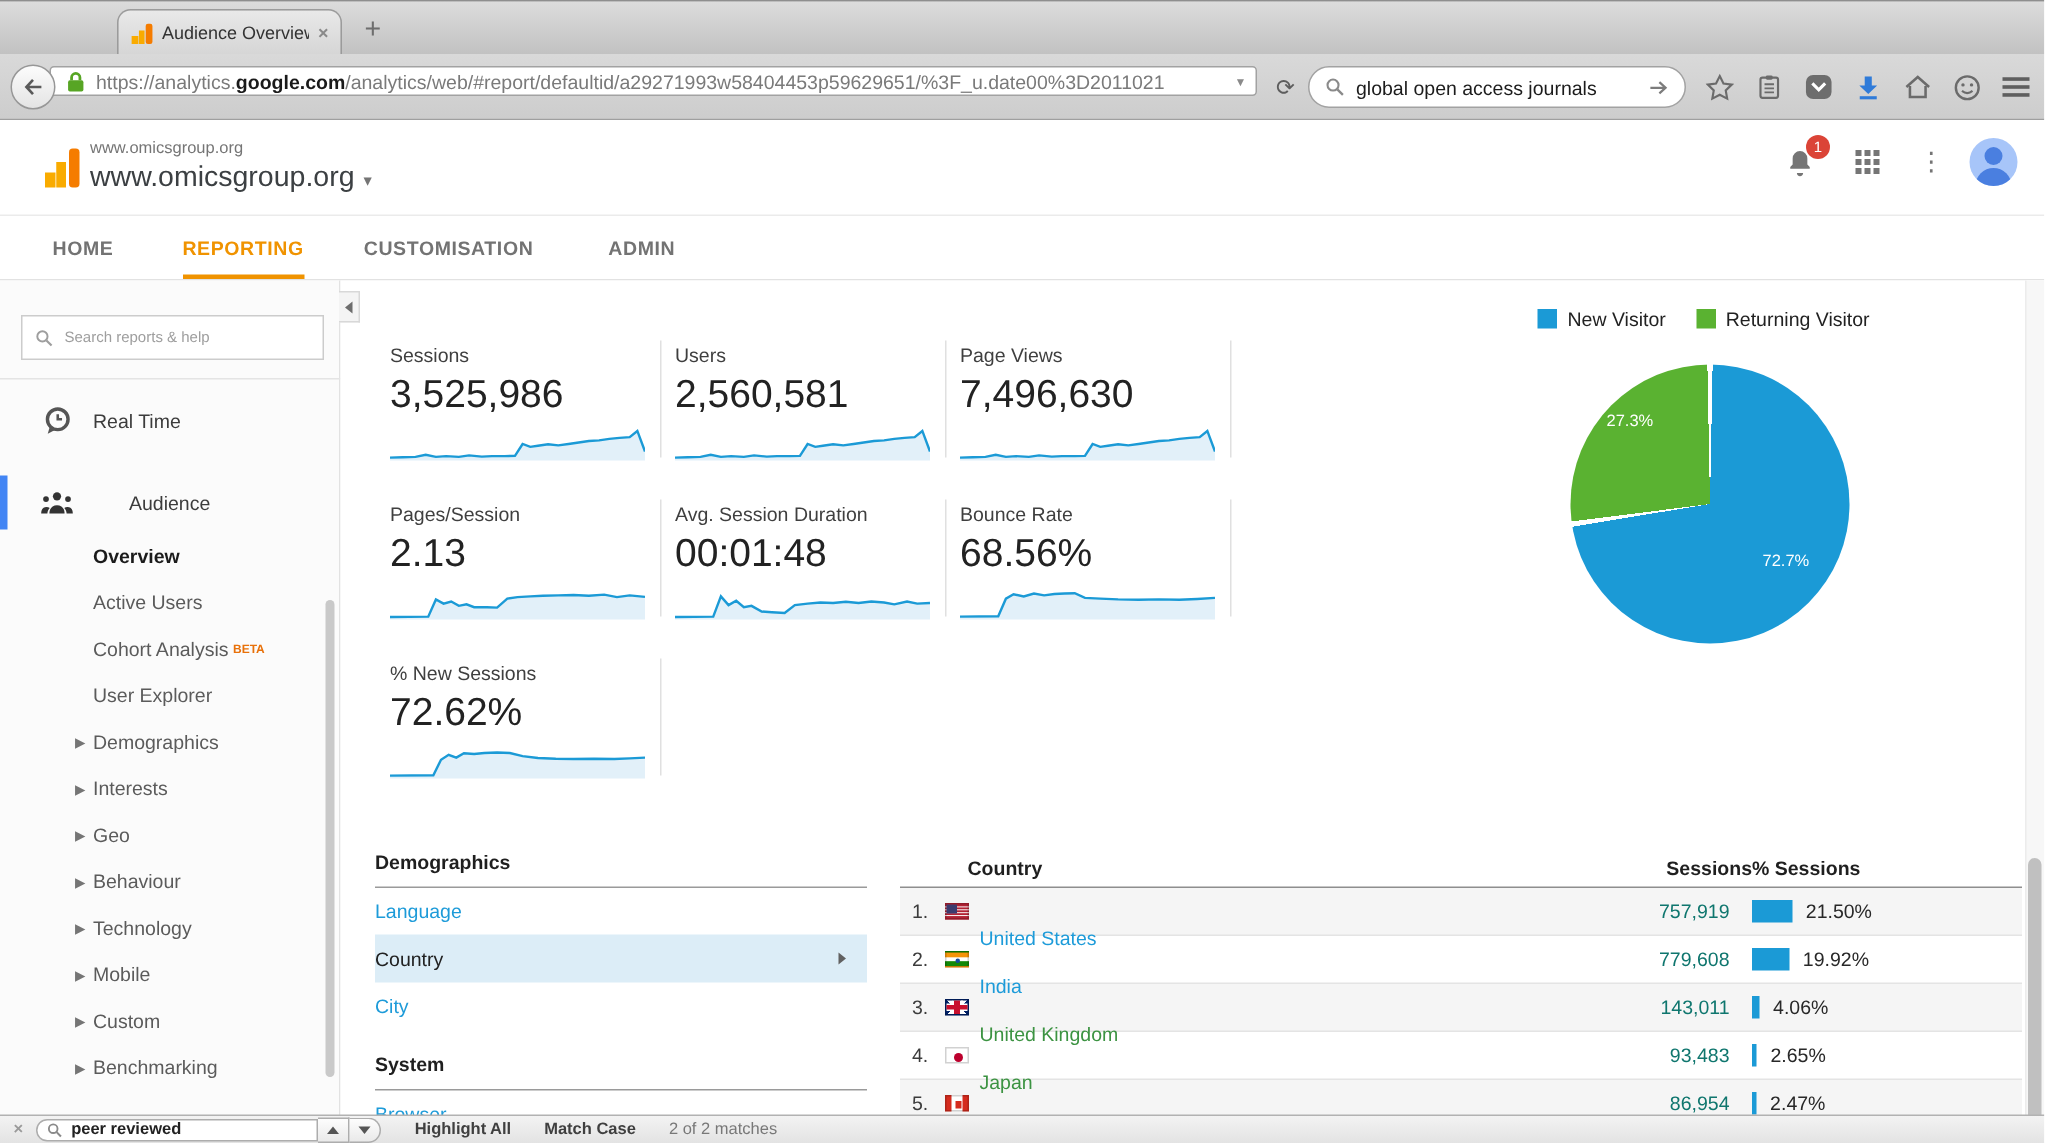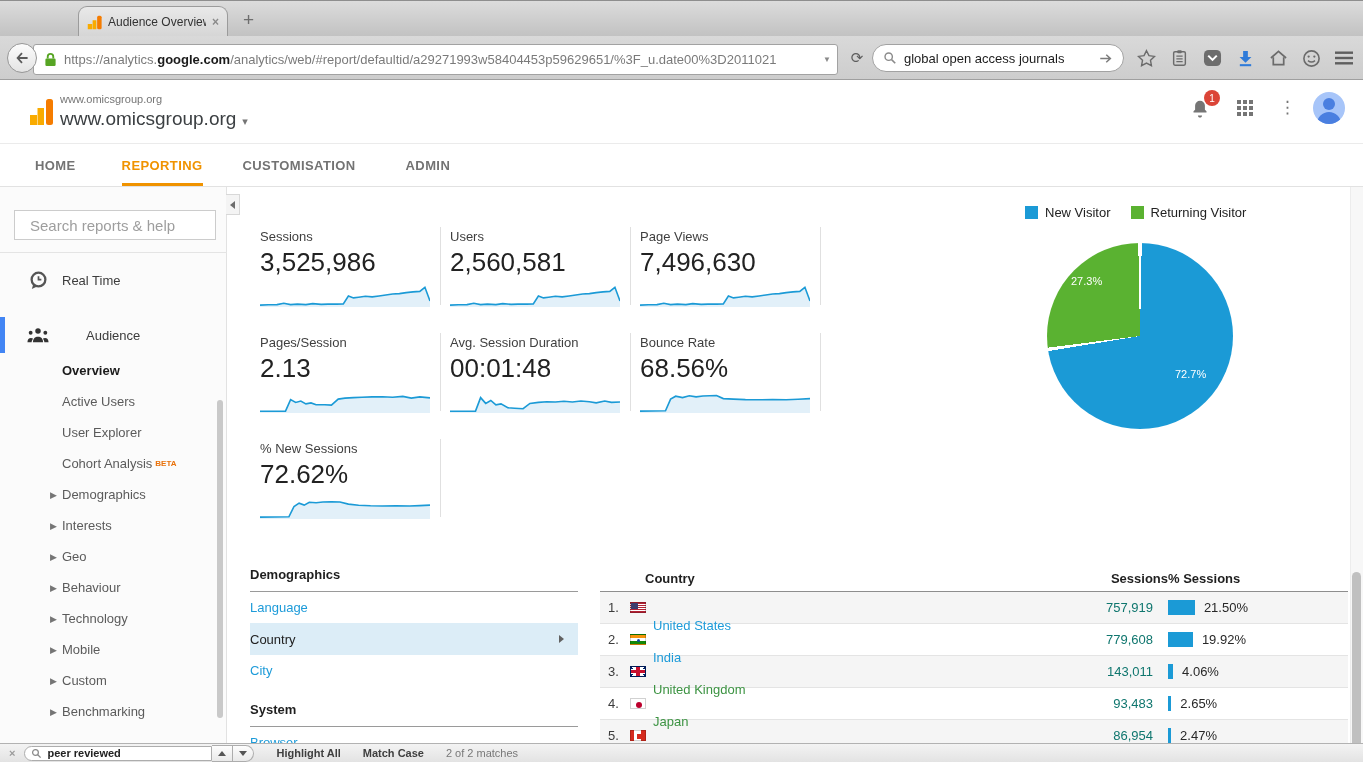--- a/index.html
+++ b/index.html
@@ -14,21 +14,21 @@
     background:linear-gradient(#e9e9e9,#d5d5d5); border:1px solid #9b9b9b; border-bottom:none;
     border-radius:9px 9px 0 0; display:flex; align-items:center; padding:0 8px; gap:6px; }
   .tab-title { font-size:12px; color:#333; white-space:nowrap; overflow:hidden; flex:1; }
   .tab-close { font-size:12px; color:#8a8a8a; font-weight:bold; cursor:default; }
   .newtab { position:absolute; left:243px; top:8px; font-size:19px; color:#6e6e6e; }
   .toolbar { position:absolute; left:0; top:36px; width:1363px; height:44px;
     background:linear-gradient(#d9d9d9,#cdcdcd); border-bottom:1px solid #9f9f9f;
     display:flex; align-items:center; }
   .backbtn { position:absolute; left:7px; top:7px; width:30px; height:30px; border-radius:50%;
     background:linear-gradient(#fcfcfc,#e4e4e4); border:1px solid #979797; display:flex; align-items:center; justify-content:center; z-index:2;}
-  .urlbar { position:absolute; left:33px; top:8px; width:805px; height:31px; background:#fff;
+  .urlbar { position:absolute; left:33px; top:8px; width:805px; height:20px; background:#fff;
     border:1px solid #a2a2a2; border-radius:3px; display:flex; align-items:center; padding:0 6px 0 10px; gap:7px; }
   .urltext { flex:1; font-size:13px; color:#7a7a7a; white-space:nowrap; overflow:hidden; }
   .urltext .domain { color:#1a1a1a; font-weight:bold; }
   .url-caret { font-size:8px; color:#8a8a8a; }
   .reloadbtn { position:absolute; left:845px; top:9px; width:24px; height:26px; display:flex; align-items:center; justify-content:center;
     font-size:15px; color:#5d5d5d; }
   .searchbar { position:absolute; left:872px; top:8px; width:252px; height:28px; background:#fff;
     border:1px solid #a2a2a2; border-radius:14px; display:flex; align-items:center; padding:0 10px; gap:7px; }
   .searchbar input { border:none; outline:none; background:transparent; flex:1; font-family:inherit; font-size:13px; color:#1c1c1c; }
   .tb-icons { position:absolute; left:1136px; top:0; height:44px; display:flex; align-items:center; gap:13px; }
@@ -57,21 +57,21 @@
   .nav-item { display:flex; align-items:center; font-size:13px; font-weight:bold; letter-spacing:.4px;
     color:#737373; position:relative; }
   .nav-item.n0 { margin-right:46px; } .nav-item.n1 { margin-right:40px; } .nav-item.n2 { margin-right:50px; }
   .nav-item.active { color:#f09300; }
   .nav-item.active::after { content:""; position:absolute; left:0; right:0; bottom:0; height:3px; background:#f09300; }
 
   
   .sidebar { position:absolute; left:0; top:187px; width:227px; height:575px; background:#fbfbfb; border-right:1px solid #e2e2e2; }
   .side-search { position:absolute; left:14px; top:23px; width:202px; height:30px; background:#fff; border:1px solid #ccc;
     display:flex; align-items:center; padding:0 8px; gap:7px; }
-  .side-search input { border:none; outline:none; background:transparent; flex:1; font-family:inherit; font-size:15px; color:#444; }
+  .side-search input { border:none; outline:none; background:transparent; flex:1; font-family:inherit; font-size:10px; color:#444; }
   .side-search input::placeholder { color:#9e9e9e; }
   .side-div { position:absolute; left:0; top:65px; width:227px; height:1px; background:#e4e4e4; }
   .side-item { position:absolute; left:0; width:227px; height:36px; display:flex; align-items:center; font-size:13px; color:#3c3c3c; }
   .side-item .sicon { width:22px; margin-left:27px; margin-right:13px; display:flex; justify-content:center; }
   .side-item.rt { top:75px; }
   .side-item.aud { top:130px;gap:24px; }
   .side-item.aud::before { content:""; position:absolute; left:0; top:0; width:5px; height:36px; background:#4285f4; }
   .aud-list { position:absolute; left:0; top:168px; width:227px; list-style:none; }
   .aud-list li { height:31px; display:flex; align-items:center; font-size:13px; color:#5b5b5b; position:relative; }
   .aud-list li .tri { width:12px; margin-left:50px; font-size:9px; color:#757575; visibility:hidden; }
@@ -337,28 +337,28 @@
   </li>
 
   <li class="plain">
 
     <span class="lbl">Active Users</span>
 
   </li>
 
   <li class="plain">
 
-    <span class="lbl">User Explorer</span>
-
-  </li>
-
-  <li class="plain">
-
     <span class="lbl">Cohort Analysis</span>
     <span class="beta">BETA</span>
+  </li>
+
+  <li class="plain">
+
+    <span class="lbl">User Explorer</span>
+
   </li>
 
   <li class="expandable">
     <span class="tri">▶</span>
     <span class="lbl">Demographics</span>
 
   </li>
 
   <li class="expandable">
     <span class="tri">▶</span>

